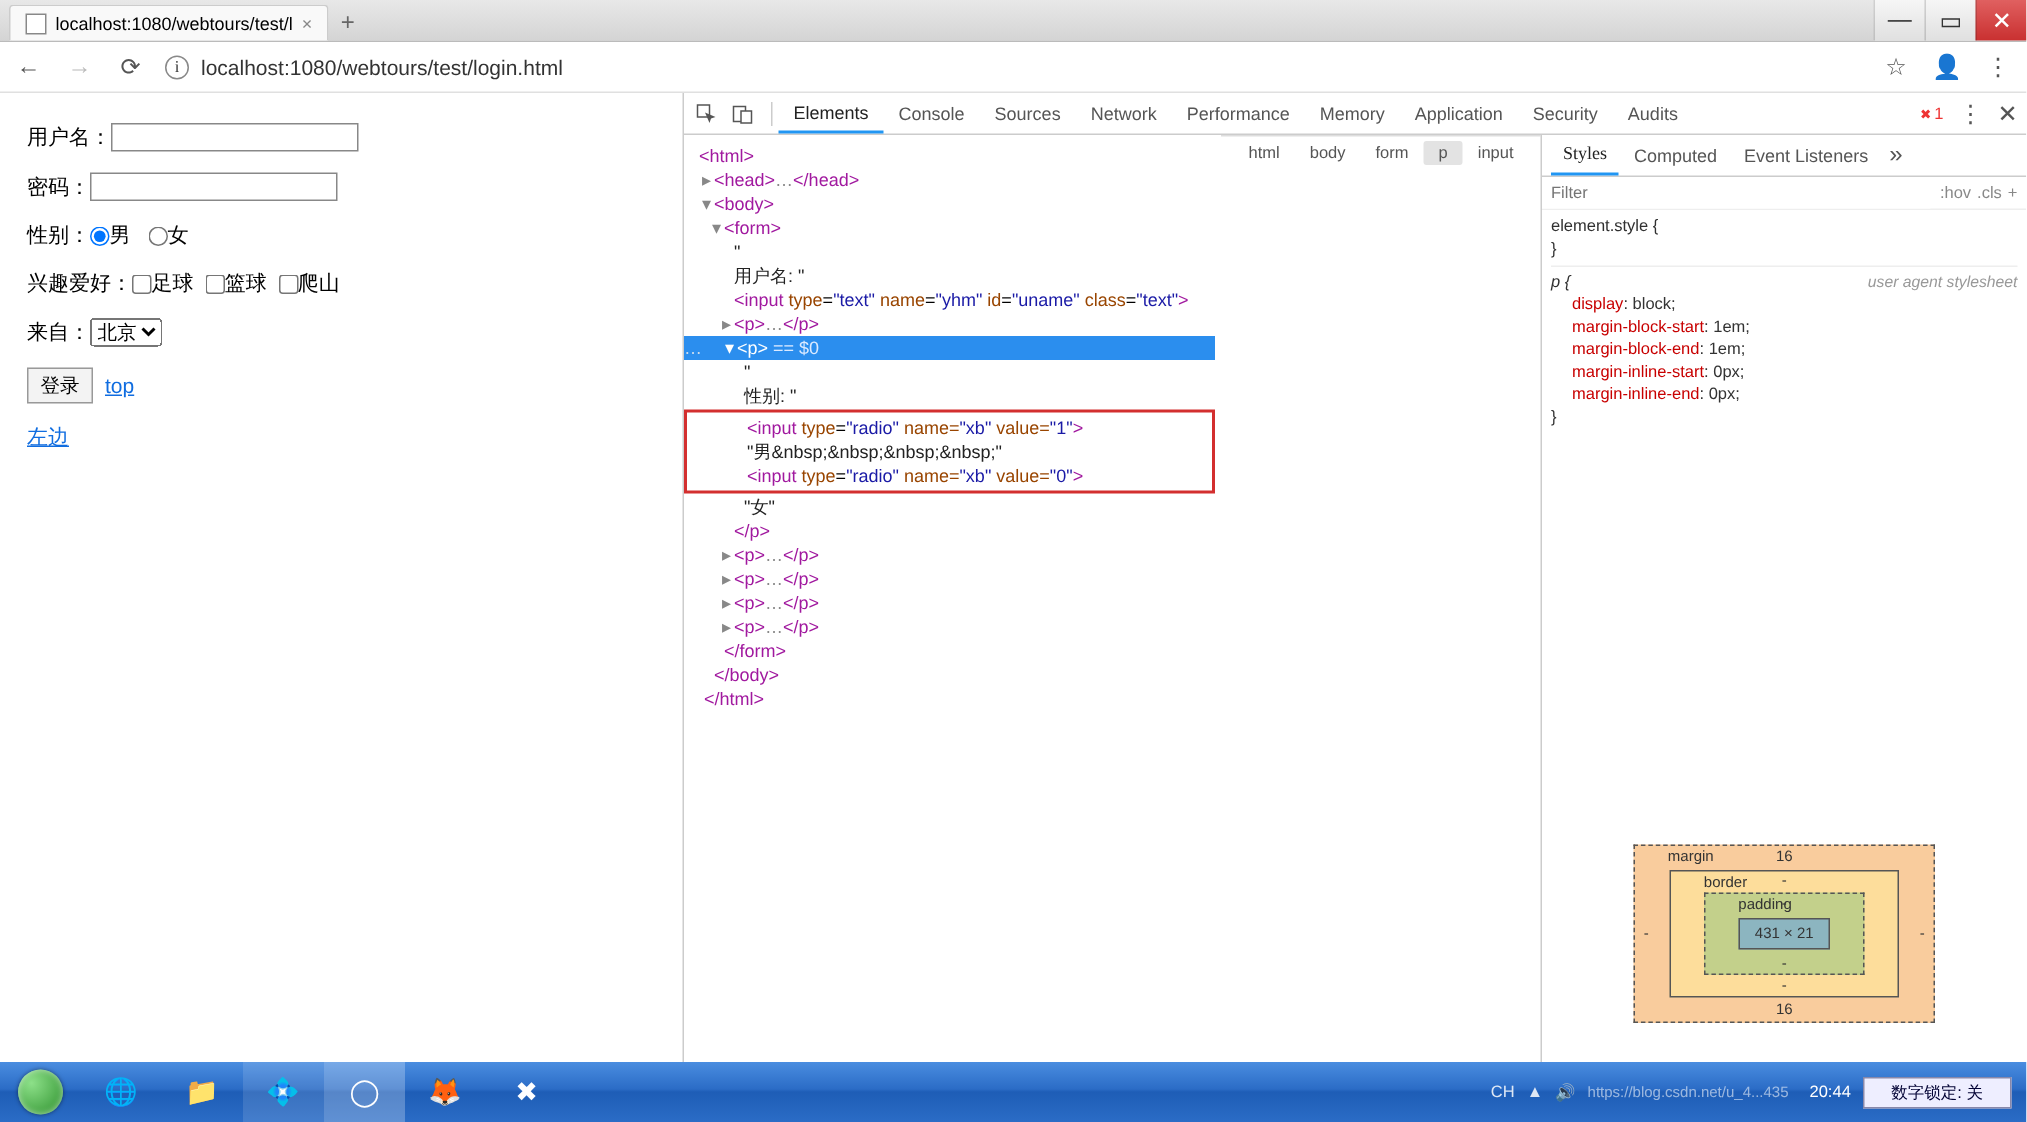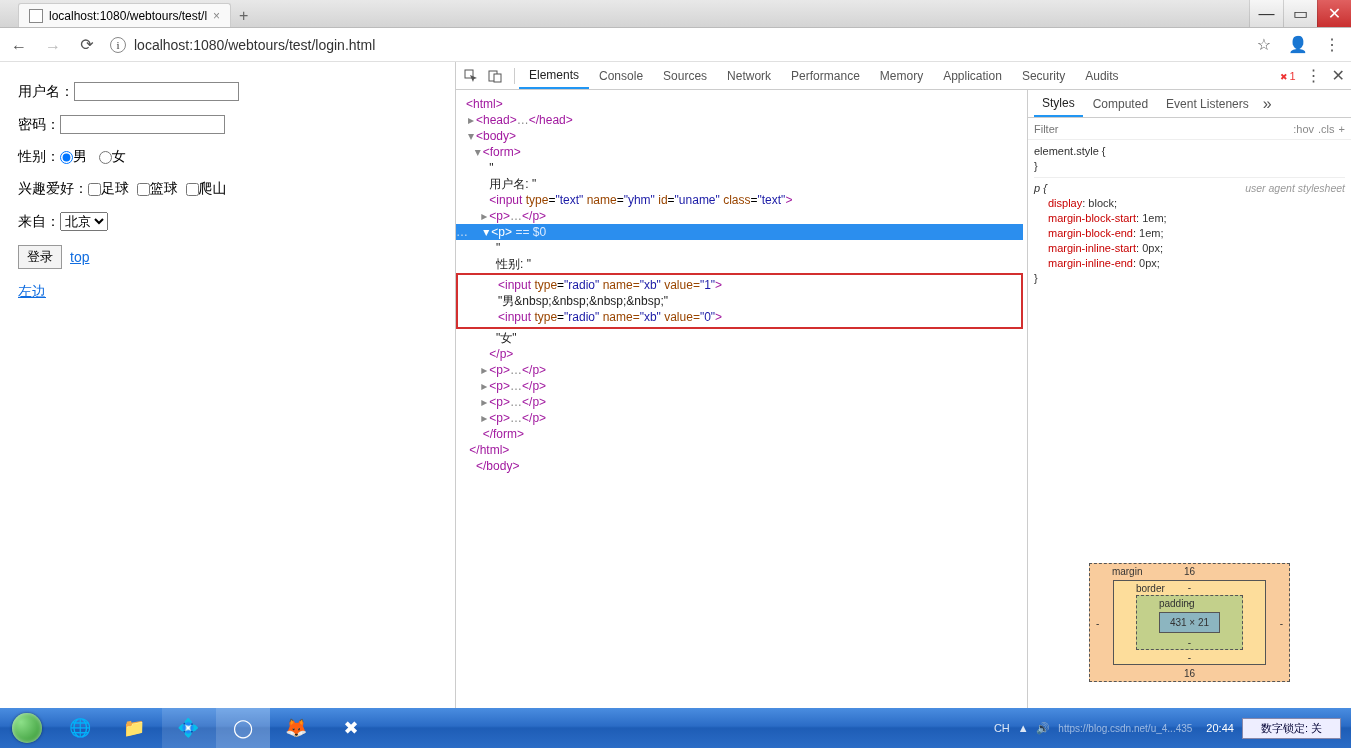--- a/index.html
+++ b/index.html
@@ -2,21 +2,21 @@
 <html><head>
 <meta charset="utf-8">
 <style>
 * { margin: 0; padding: 0; box-sizing: border-box; font-family: "Segoe UI", Arial, sans-serif; }
 body { width: 1351px; height: 748px; overflow: hidden; background: #fff; }
 
 .window { display: flex; flex-direction: column; height: 100%; }
 
 
 .titlebar { height: 28px; background: linear-gradient(#e8e8e8, #d4d4d4); display: flex; align-items: stretch; border-bottom: 1px solid #bbb; }
-.tab-area { flex: 1; display: flex; align-items: flex-end; padding-top: 4px; padding-left: 12px; }
+.tab-area { flex: 1; display: flex; align-items: flex-end; padding-top: 4px; }
 .tab { background: #f9f9f9; border: 1px solid #ccc; border-bottom: none; border-radius: 3px 3px 0 0; padding: 3px 10px; margin-left: 6px; display: flex; align-items: center; gap: 6px; font-size: 12px; height: 24px; }
 .tab .doc-icon { width: 14px; height: 14px; display: inline-block; border: 1px solid #888; background: #fff; }
 .tab .close { color: #888; cursor: pointer; }
 .newtab { margin-left: 8px; color: #666; font-size: 16px; cursor: pointer; align-self: center; }
 .win-ctrls { display: flex; }
 .win-btn { width: 34px; display: flex; align-items: center; justify-content: center; border-left: 1px solid rgba(0,0,0,.15); }
 .win-min, .win-max { background: linear-gradient(#f6f6f6,#e0e0e0); color: #333; }
 .win-close-x { background: linear-gradient(#e06060,#c93030); color: #fff; }
 
 
@@ -66,21 +66,21 @@
 .annotation { color: #d32f2f; font-size: 20px; font-family: "Microsoft YaHei", sans-serif; margin: 14px 0 0 230px; }
 
 .crumbs { height: 22px; border-top: 1px solid #ddd; display: flex; align-items: center; padding: 0 8px; }
 .crumb { font-size: 11px; color: #555; padding: 2px 10px; cursor: pointer; }
 .crumb.sel { background: #e3e3e3; border-radius: 2px; }
 
 
 .styles { width: 324px; border-left: 1px solid #ccc; display: flex; flex-direction: column; }
 .st-tabs { height: 28px; display: flex; align-items: center; border-bottom: 1px solid #ccc; padding: 0 6px; gap: 2px; }
 .st-tab { font-size: 12px; color: #555; padding: 0 8px; height: 100%; display: flex; align-items: center; cursor: pointer; }
-.st-tab.active { color: #222; border-bottom: 2px solid #2196f3; }
+.st-tab.active { color: #222; border-bottom: 2px solid #2196f3; font-family: Liberation Serif, serif; }
 .st-more { margin-left: 4px; color: #555; }
 .filter-row { display: flex; border-bottom: 1px solid #eee; height: 22px; }
 .filter-row input { border: none; flex: 1; font-size: 11px; padding: 0 6px; outline: none; }
 .filter-btns { padding: 0 6px; font-size: 11px; color: #888; display: flex; align-items: center; gap: 4px; font-family: monospace; }
 .rules { flex: 1; font-family: Menlo, Consolas, monospace; font-size: 11px; padding: 4px 6px; line-height: 15px; }
 .rules .sel { color: #303030; }
 .rules .prop { color: #c80000; margin-left: 14px; }
 .rules .pval { color: #333; }
 .uas { color: #999; font-style: italic; float: right; font-size: 10.5px; }
 .brace { color: #333; }
@@ -233,22 +233,29 @@
 <div class="ln">            <span class="txt">"男&amp;nbsp;&amp;nbsp;&amp;nbsp;&amp;nbsp;"</span></div>
 <div class="ln">            <span class="tagc">&lt;input </span><span class="attrn">type</span>=<span class="attrv">"radio"</span><span class="attrn"> name=</span><span class="attrv">"xb"</span><span class="attrn"> value=</span><span class="attrv">"0"</span><span class="tagc">&gt;</span></div>
 </div>
 <div class="ln">            <span class="txt">"女"</span></div>
 <div class="ln">          <span class="tagc">&lt;/p&gt;</span></div>
 <div class="ln">       <span class="arrow">▸</span><span class="tagc">&lt;p&gt;</span><span class="dots">…</span><span class="tagc">&lt;/p&gt;</span></div>
 <div class="ln">       <span class="arrow">▸</span><span class="tagc">&lt;p&gt;</span><span class="dots">…</span><span class="tagc">&lt;/p&gt;</span></div>
 <div class="ln">       <span class="arrow">▸</span><span class="tagc">&lt;p&gt;</span><span class="dots">…</span><span class="tagc">&lt;/p&gt;</span></div>
 <div class="ln">       <span class="arrow">▸</span><span class="tagc">&lt;p&gt;</span><span class="dots">…</span><span class="tagc">&lt;/p&gt;</span></div>
 <div class="ln">        <span class="tagc">&lt;/form&gt;</span></div>
+<div class="ln">      <span class="tagc">&lt;/body&gt;</span></div>
 <div class="ln">    <span class="tagc">&lt;/html&gt;</span></div>
-<div class="ln">      <span class="tagc">&lt;/body&gt;</span></div>
+        </div>
+        <div class="crumbs">
+          <span class="crumb">html</span>
+          <span class="crumb">body</span>
+          <span class="crumb">form</span>
+          <span class="crumb sel">p</span>
+          <span class="crumb">input</span>
         </div>
         </div>
 
         <div class="styles">
           <div class="st-tabs">
             <span class="st-tab active">Styles</span>
             <span class="st-tab">Computed</span>
             <span class="st-tab">Event Listeners</span>
             <span class="st-more">»</span>
           </div>

